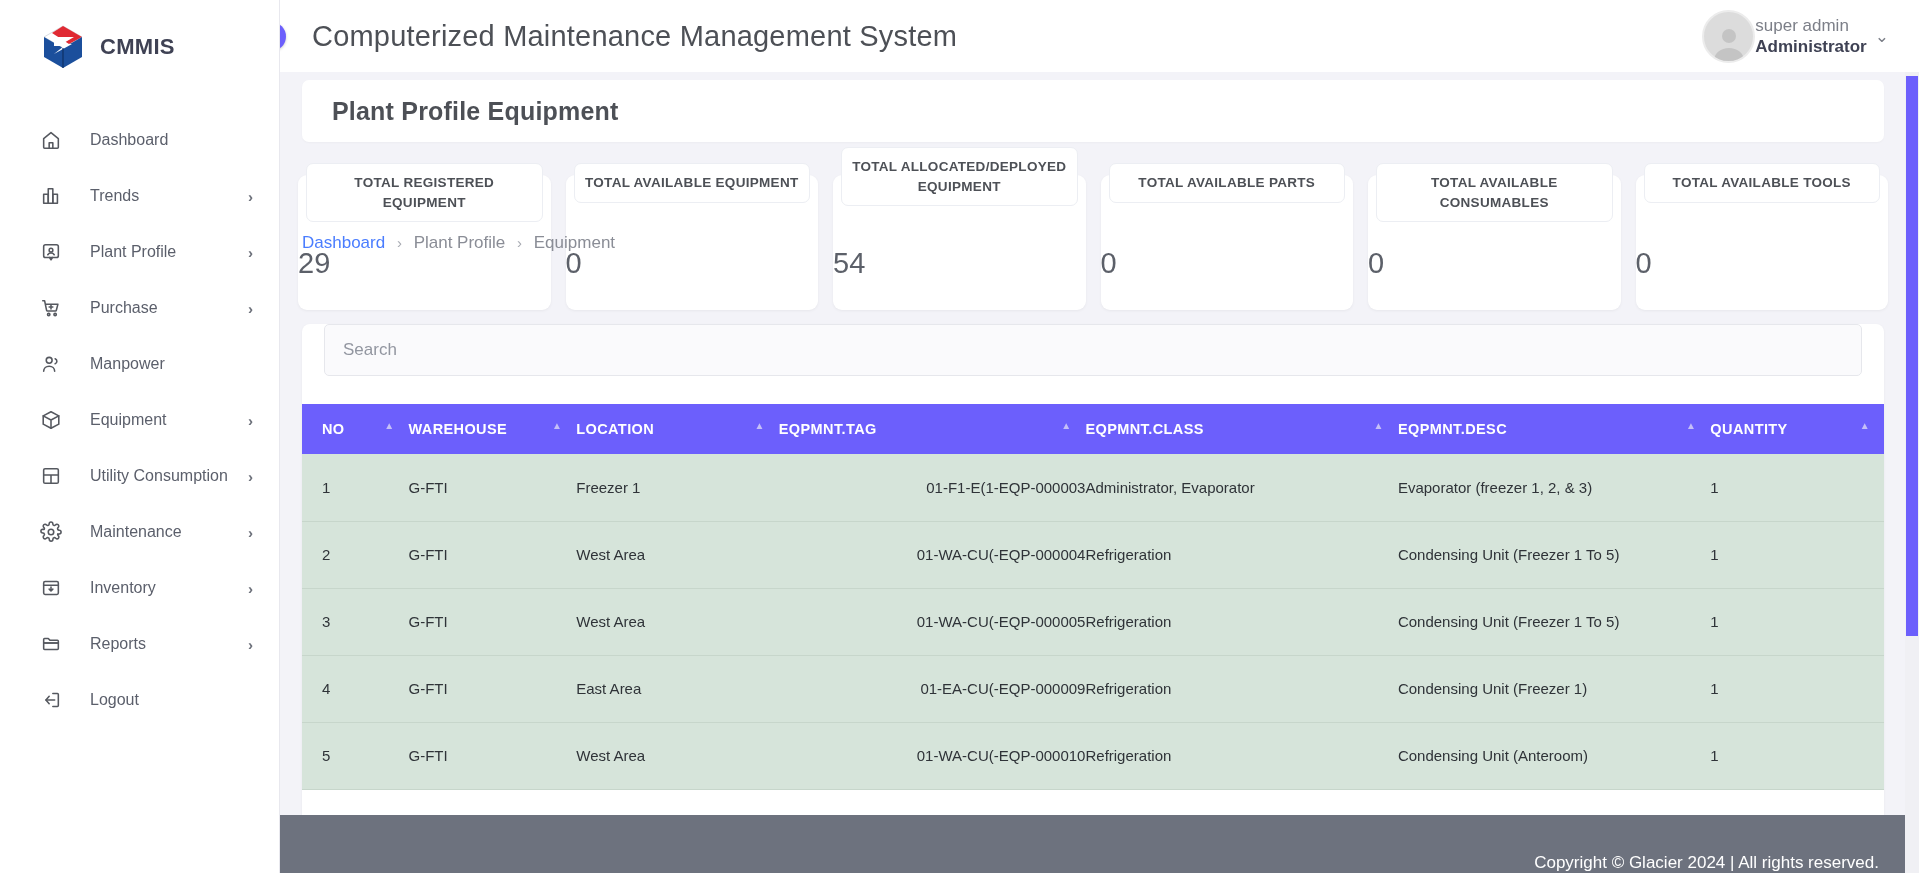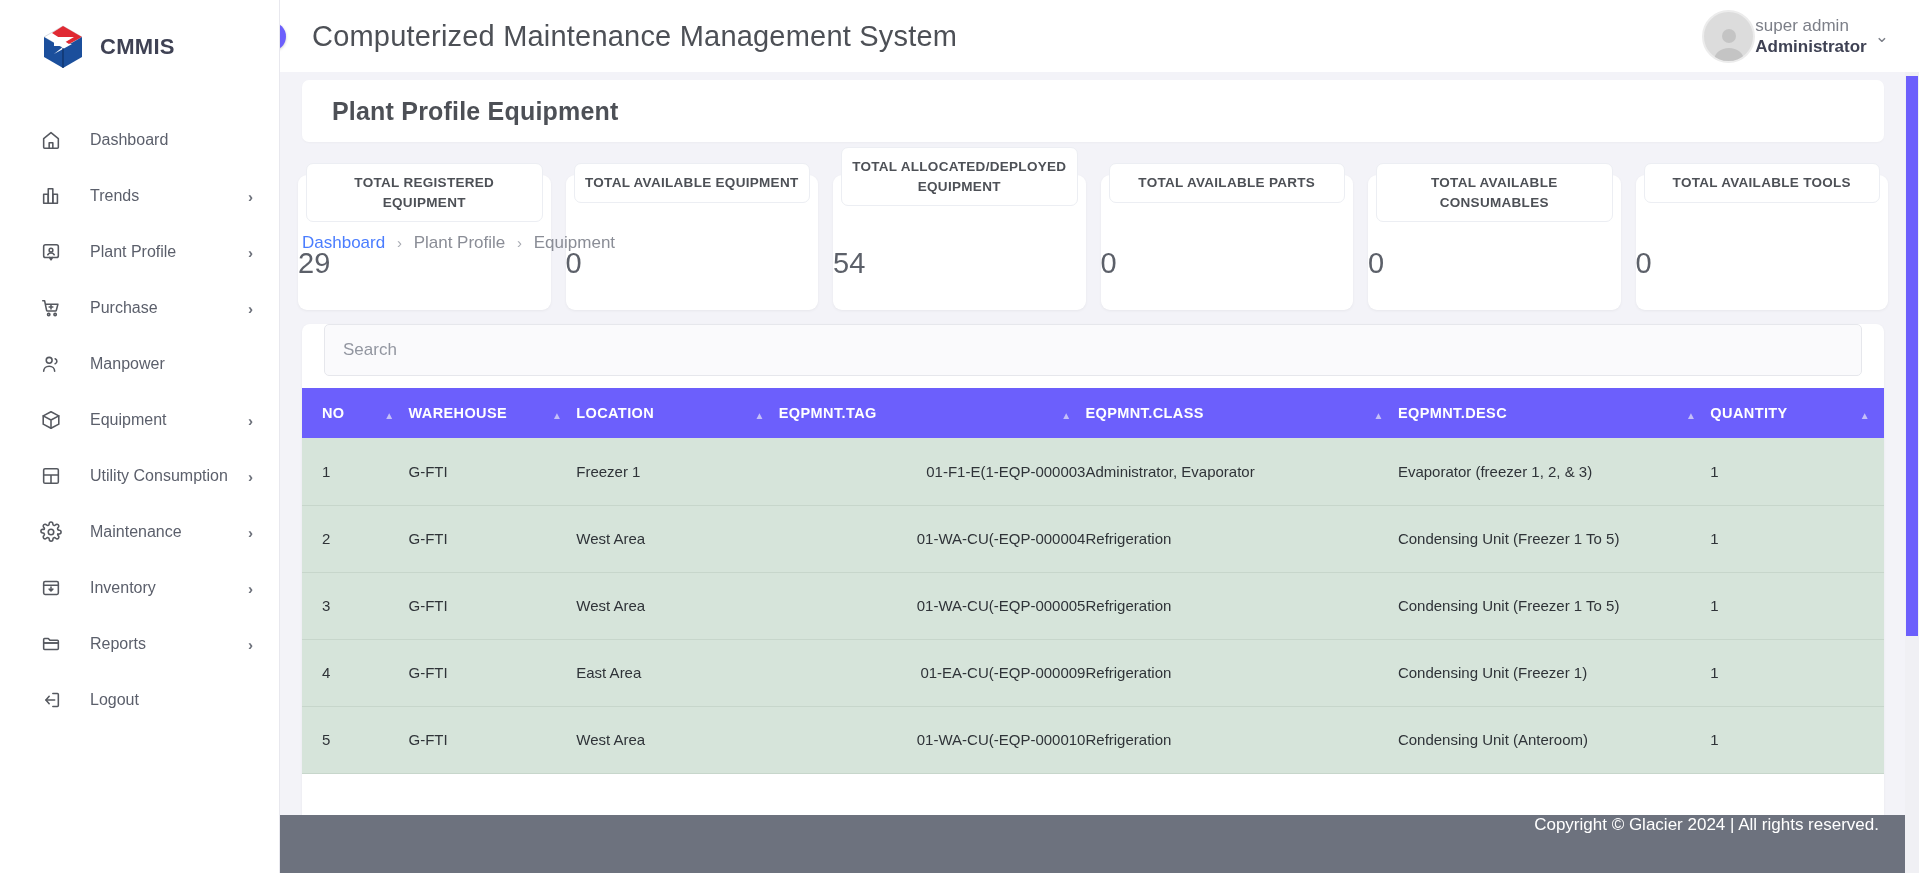--- a/index.html
+++ b/index.html
@@ -159,42 +159,42 @@
   .exp-csv  { border: 1.5px solid #2a6fe0; color: #2a6fe0; }
   .refresh-btn {
     margin-left: auto;
     width: 52px; height: 33px; border-radius: 5px;
     background: #1877f2; color: #fff;
     display: flex; align-items: center; justify-content: center;
     cursor: pointer;
   }
   .refresh-btn svg { width: 17px; height: 17px; fill: #fff; }
 
-  .search-wrap { padding: 0 22px 12px 22px; }
+  .search-wrap { padding: 0 22px 28px 22px; }
   .search-input {
     width: 100%; height: 52px;
     border: 1px solid #e6e7ec; border-radius: 5px;
     background: #fafafc;
     padding: 0 18px; font-size: 17px; color: #454953;
     font-family: "Liberation Sans", sans-serif;
     outline: none;
   }
   .search-input::placeholder { color: #9296a0; }
 
   .tbl-scroll { width: 100%; overflow: hidden; }
   table.data { width: 100%; border-collapse: collapse; table-layout: fixed; }
   table.data thead th {
     background: #6c5ffc; color: #ffffff;
     font-size: 14.5px; font-weight: bold;
     letter-spacing: .4px;
     text-align: left; padding: 17px 0 17px 0;
     height: 48px; position: relative;
     cursor: pointer; white-space: nowrap;
   }
-  table.data thead th .th-inner { display: flex; align-items: flex-end; justify-content: space-between; padding-right: 14px;}
+  table.data thead th .th-inner { display: flex; align-items: flex-start; justify-content: space-between; padding-right: 14px;}
   .sort-ico { color: #c5bff7; font-size: 10px; line-height: 1; }
   table.data tbody td {
     background: #d6e4da; color: #2f3338;
     font-size: 15px; padding: 0;
     height: 67px; vertical-align: middle;
     border-bottom: 1px solid #c7d6cb;
     white-space: nowrap; overflow: hidden; text-overflow: ellipsis;
   }
   .c-no   { padding-left: 20px !important; width: 92px; }
   .c-wh   { width: 145px; }
@@ -202,21 +202,21 @@
   .c-tag  { width: 265px; text-align: right; }
   .c-cls  { width: 270px; }
   .c-desc { width: 270px; }
   .c-qty  { width: 150px; }
 
   
   #footer {
     position: absolute; left: 280px; bottom: 0;
     width: 1639px; height: 58px;
     background: #6d727e; color: #fff;
-    display: flex; align-items: flex-start; justify-content: flex-end;
+    display: flex; align-items: flex-end; justify-content: flex-end;
     padding-right: 40px; font-size: 17px;
     z-index: 6;
   }
 
   
   #scroll-track {
     position: absolute; right: 0; top: 72px;
     width: 14px; height: 801px; background: #f0f0f4; z-index: 7;
   }
   #scroll-thumb {

